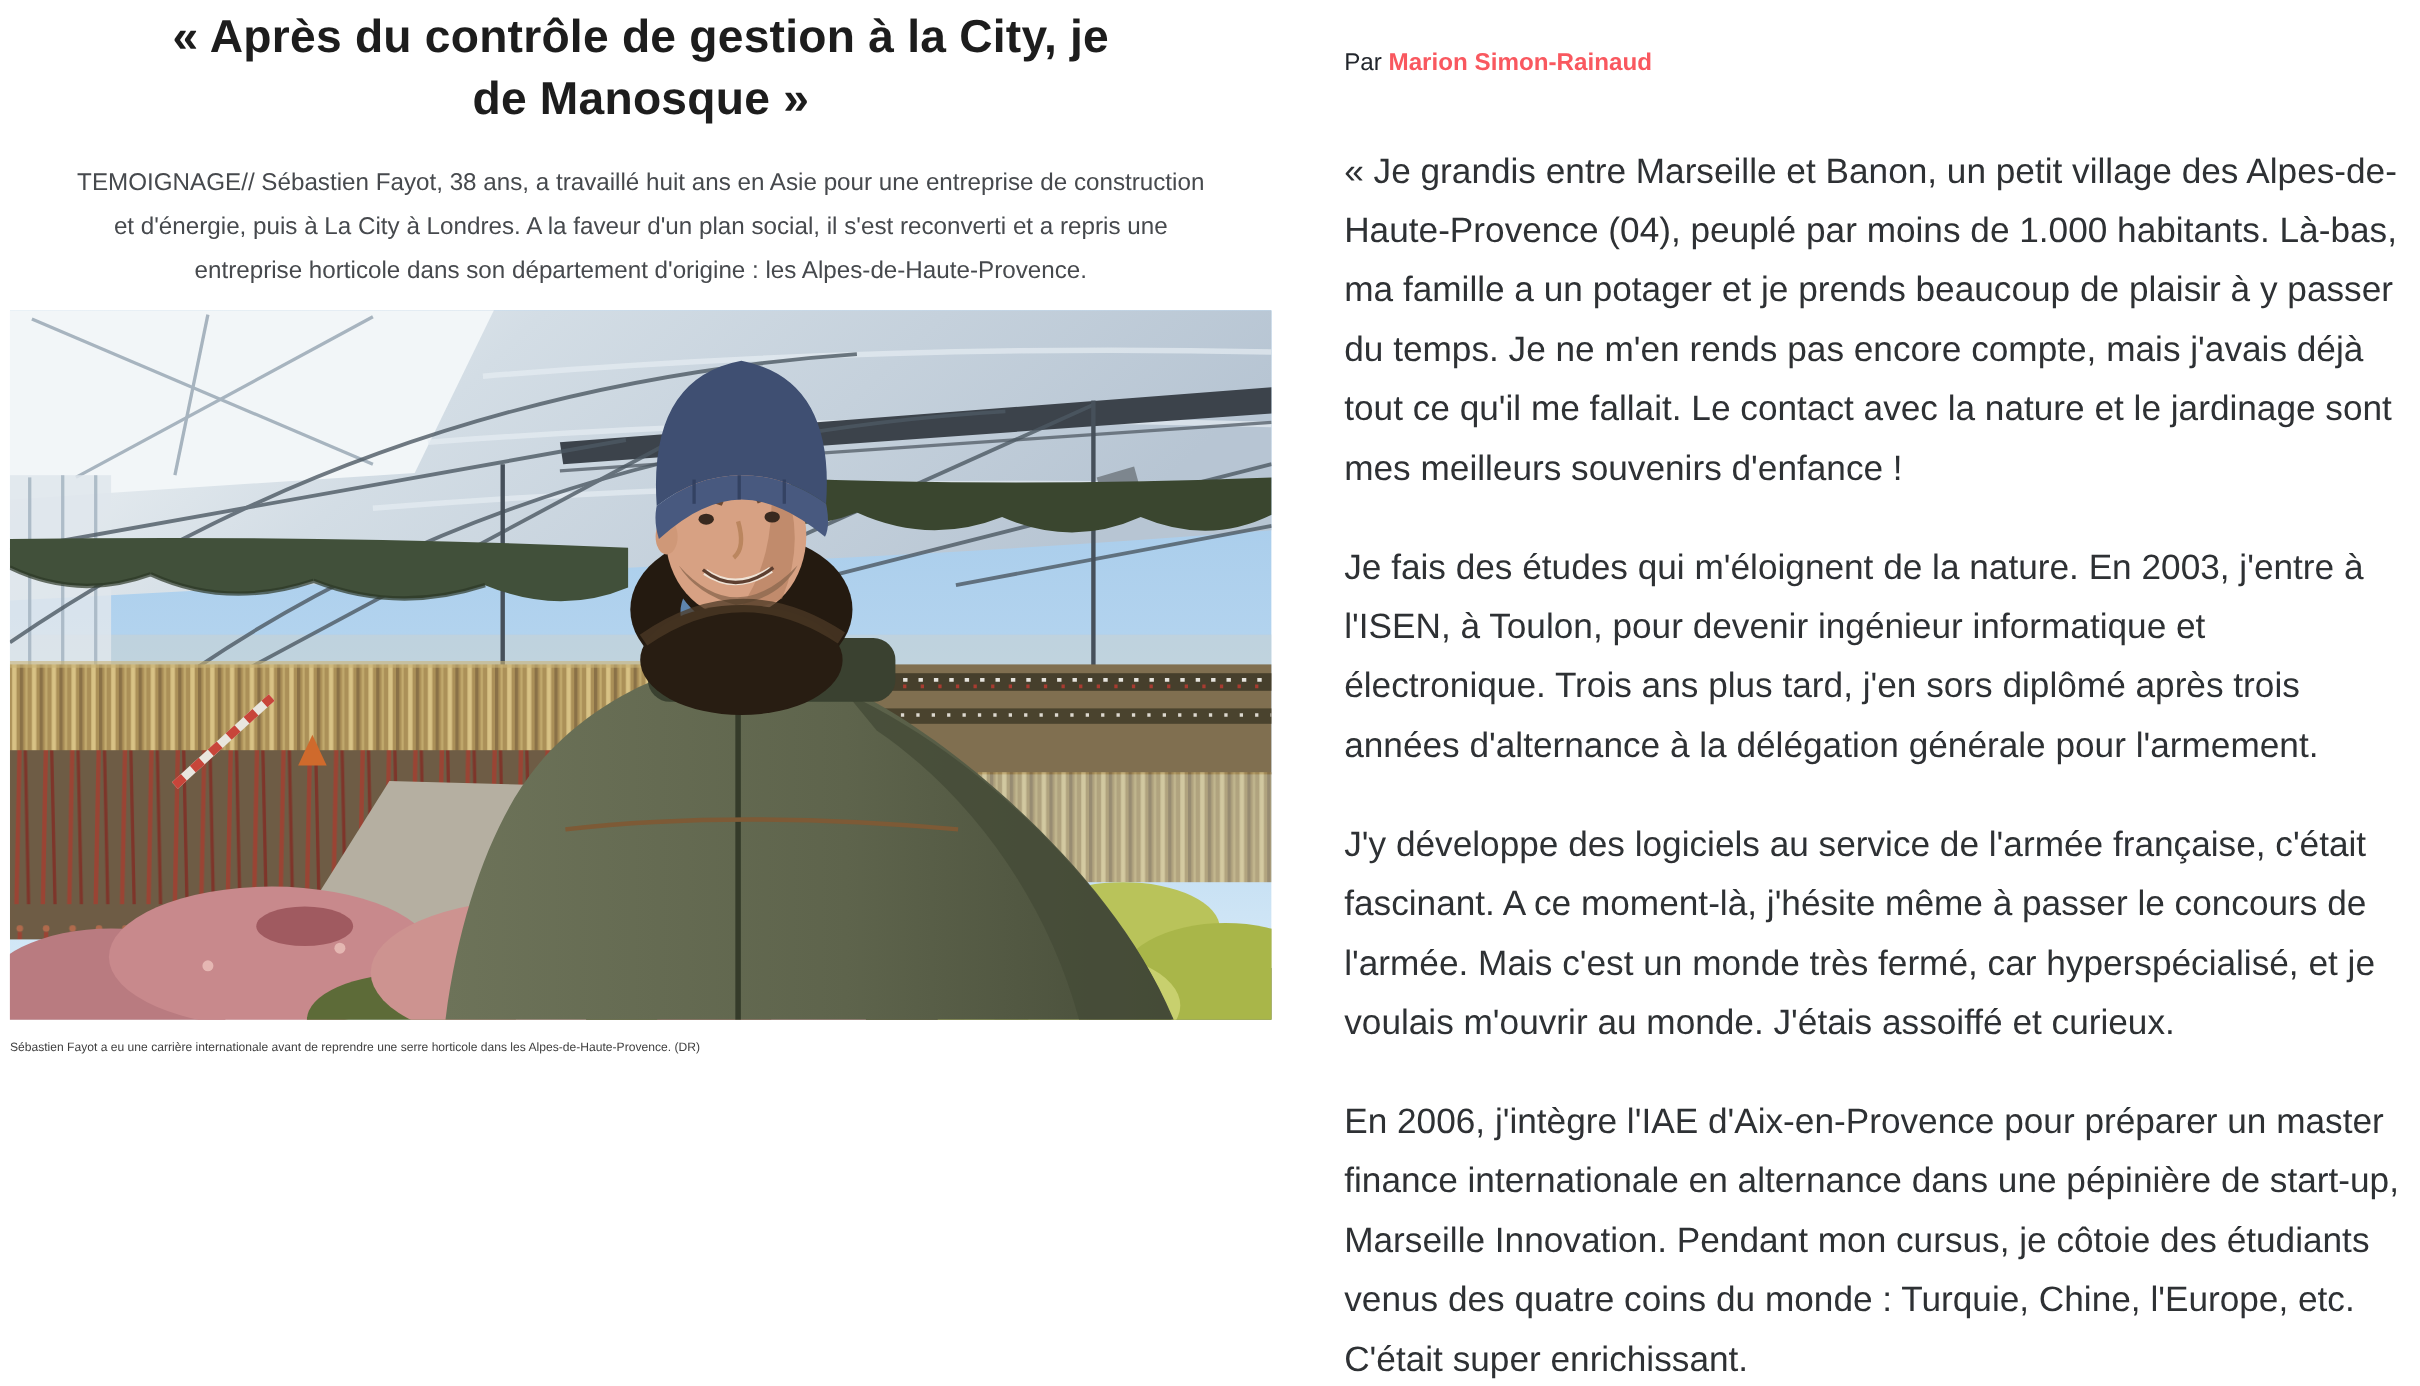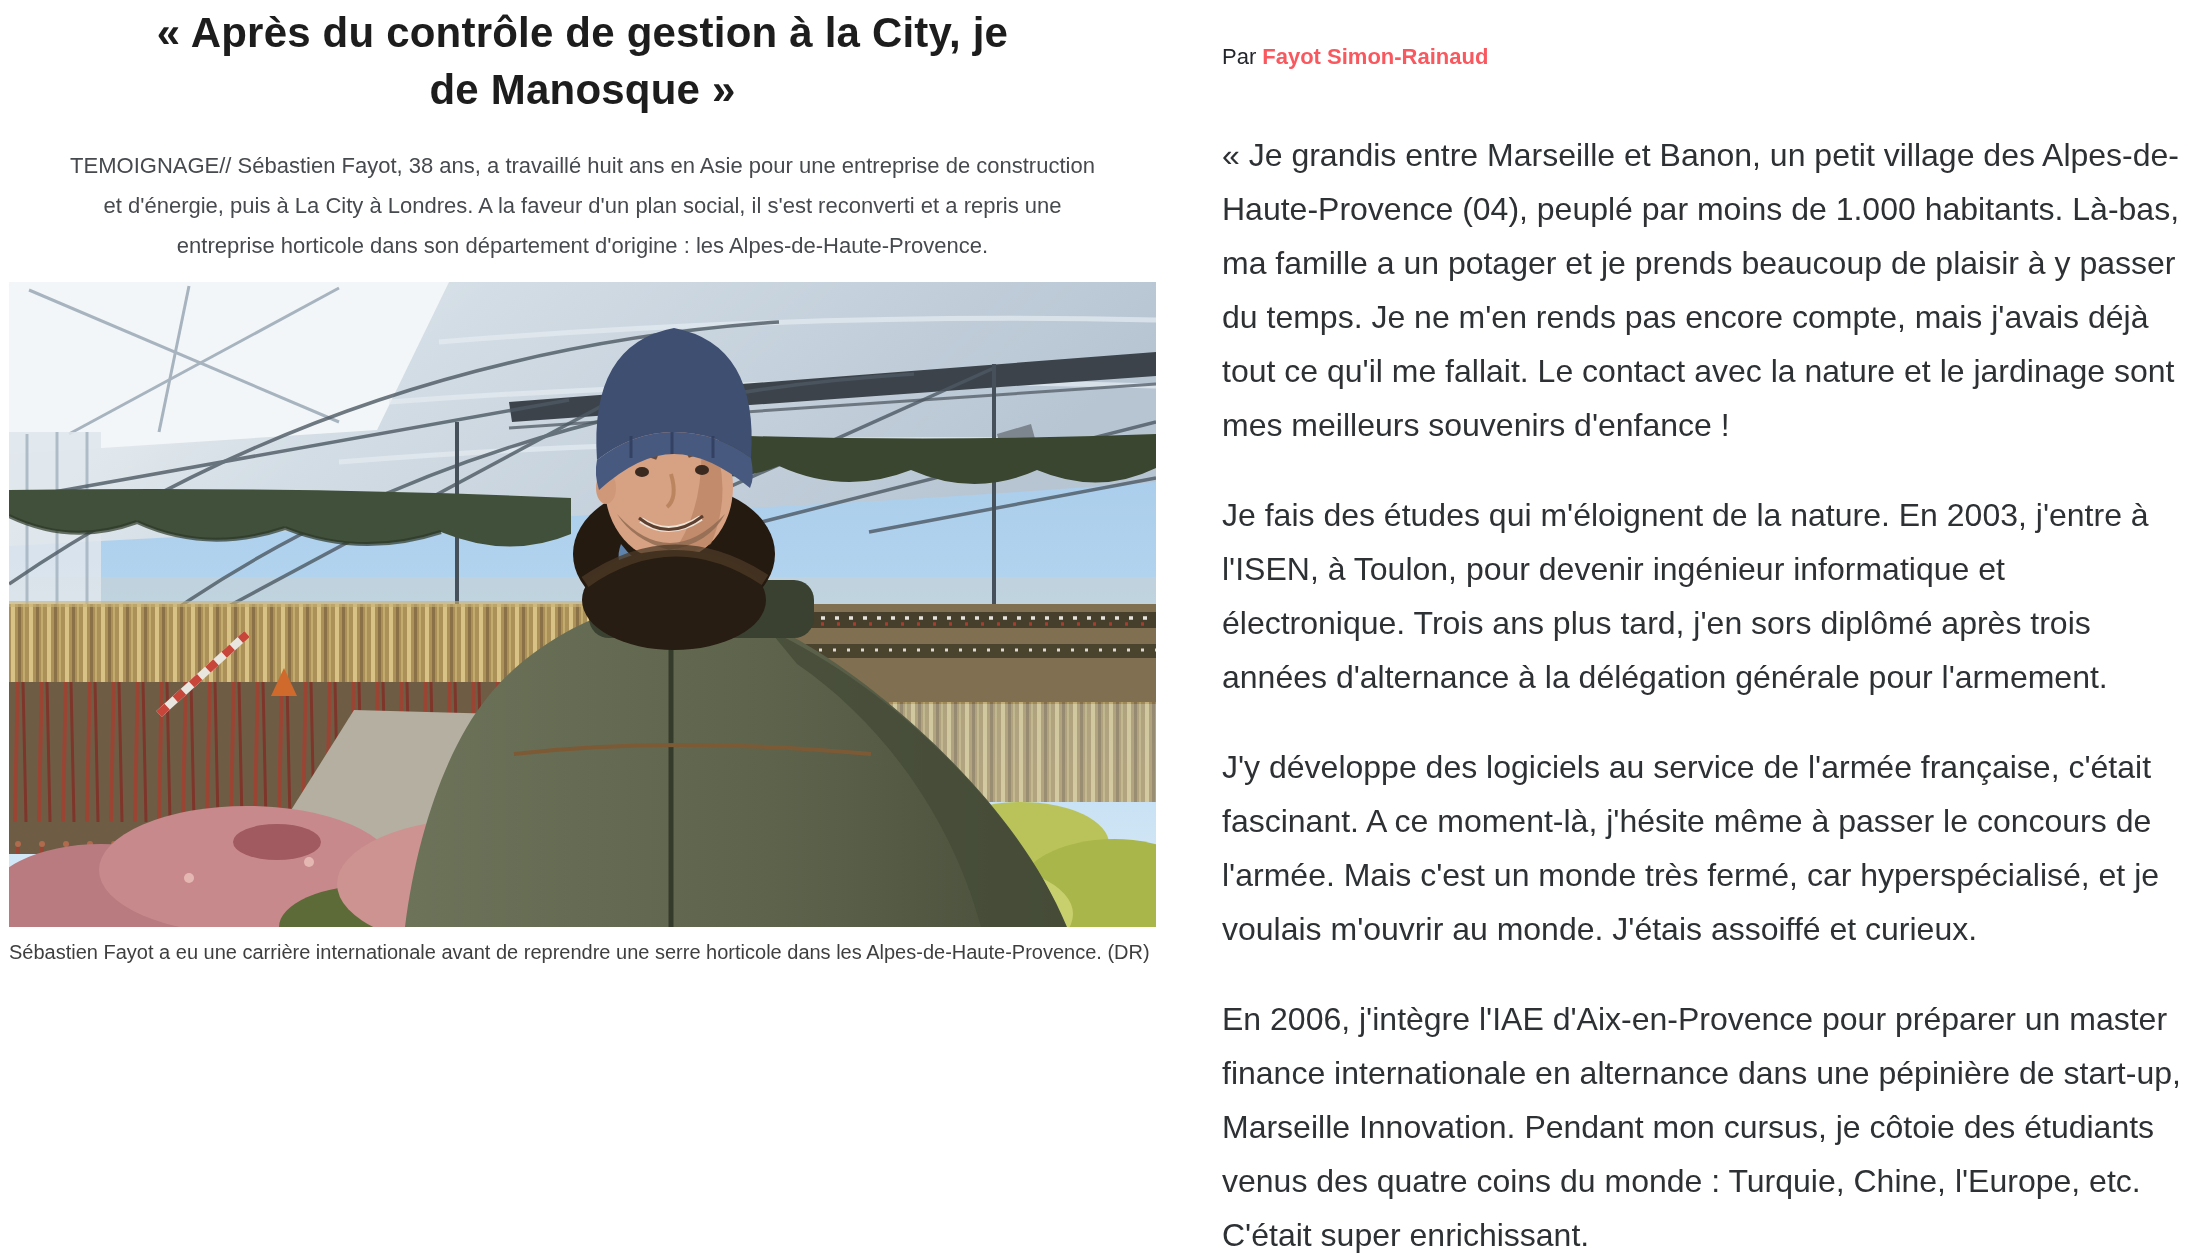--- a/index.html
+++ b/index.html
@@ -10,21 +10,21 @@
   .left-col{position:absolute;left:9px;top:0;width:1147px;}
   .kicker{margin-top:53px;text-align:center;font-size:21px;font-weight:700;
           letter-spacing:3px;color:var(--accent,#f9585f);line-height:25px;}
   .title{margin:20px auto 0;width:1100px;text-align:center;font-size:42px;line-height:57px;
          font-weight:700;color:var(--title,#1d1d1d);letter-spacing:.2px;}
   .title .tline{white-space:nowrap;}
   .standfirst{margin:28px auto 0;width:1030px;text-align:center;font-size:22px;line-height:40px;
               color:var(--standfirst,#46494d);font-weight:400;}
   .figure{margin:16px 0 0;padding:0;}
   svg.photo{display:block;width:1147px;height:645px;}
-  .caption{margin-top:14px;font-size:20px;line-height:22px;color:var(--caption,#3f3f3f);text-align:left;}
+  .caption{margin-top:14px;font-size:11px;line-height:22px;color:var(--caption,#3f3f3f);text-align:left;}
 
   
   .right-col{position:absolute;left:1222px;top:0;width:974px;}
   .byline{margin-top:42px;font-size:22px;color:var(--byline,#22262c);line-height:30px;}
   .byline .author{color:var(--accent,#f9585f);font-weight:700;margin-left:6px;text-decoration:none;cursor:pointer;}
   .pubdate{margin-top:12px;font-size:18px;color:var(--date,#26292e);line-height:24px;}
   .body p{margin:36px 0 0;font-size:32px;line-height:54px;color:var(--body,#2e3134);text-align:left;}
   .body p.first{margin-top:56px;}
 </style>
 </head>
@@ -188,21 +188,21 @@
               <path d="M704,154 V176"></path>
           </g>
         </g>
       </svg>
       <figcaption class="caption">Sébastien Fayot a eu une carrière internationale avant de reprendre une serre horticole dans les Alpes-de-Haute-Provence. (DR)</figcaption>
     </figure>
   </div>
 
   <div class="right-col">
     <div class="byline">
-      <span>Par</span><a class="author">Fayot Simon-Rainaud</a>
+      <span>Par</span><a class="author">Marion Simon-Rainaud</a>
     </div>
 
     <div class="body">
       <p class="first">« Je grandis entre Marseille et Banon, un petit village des Alpes-de-Haute-Provence (04), peuplé par moins de 1.000 habitants. Là-bas, ma famille a un potager et je prends beaucoup de plaisir à y passer du temps. Je ne m'en rends pas encore compte, mais j'avais déjà tout ce qu'il me fallait. Le contact avec la nature et le jardinage sont mes meilleurs souvenirs d'enfance !</p>
       <p>Je fais des études qui m'éloignent de la nature. En 2003, j'entre à l'ISEN, à Toulon, pour devenir ingénieur informatique et électronique. Trois ans plus tard, j'en sors diplômé après trois années d'alternance à la délégation générale pour l'armement.</p>
       <p>J'y développe des logiciels au service de l'armée française, c'était fascinant. A ce moment-là, j'hésite même à passer le concours de l'armée. Mais c'est un monde très fermé, car hyperspécialisé, et je voulais m'ouvrir au monde. J'étais assoiffé et curieux.</p>
       <p>En 2006, j'intègre l'IAE d'Aix-en-Provence pour préparer un master finance internationale en alternance dans une pépinière de start-up, Marseille Innovation. Pendant mon cursus, je côtoie des étudiants venus des quatre coins du monde : Turquie, Chine, l'Europe, etc. C'était super enrichissant.</p>
     </div>
   </div>
 

